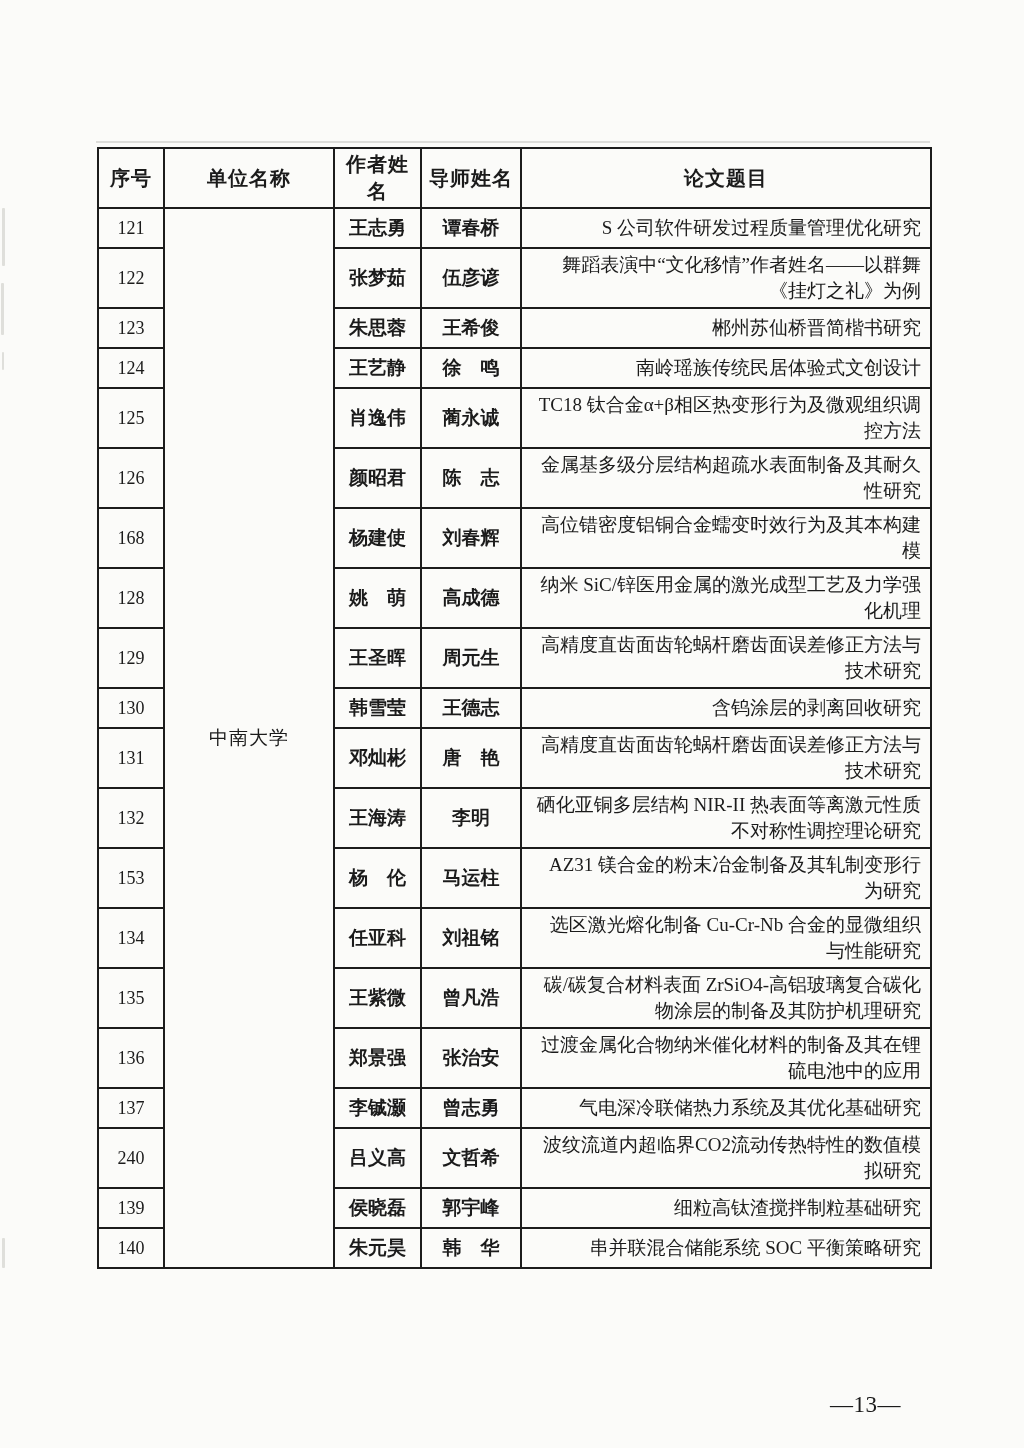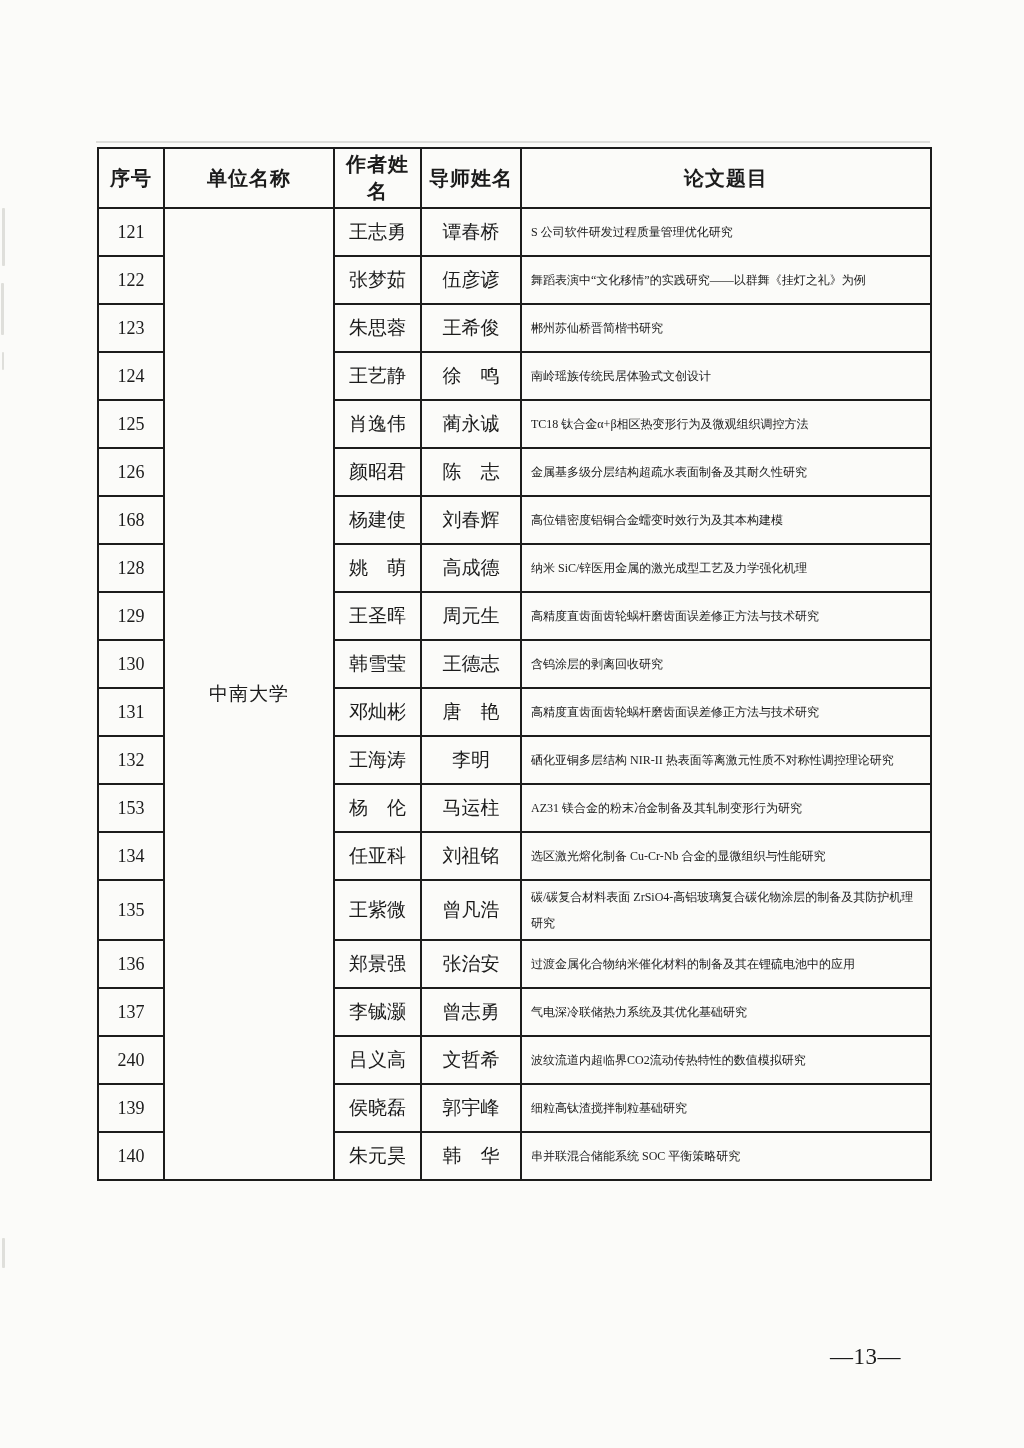--- a/index.html
+++ b/index.html
@@ -45,21 +45,21 @@
   }
   .doc-table th, .doc-table td {
     border: 2px solid #1c1c1c;
     vertical-align: middle;
     background: transparent;
   }
   .doc-table thead tr {
     height: 52px;
   }
   .doc-table tbody tr {
-    height: 48px;
+    height: 40px;
   }
   .doc-table th {
     font-size: 20px;
     font-weight: bold;
     text-align: center;
     padding: 2px 4px;
     letter-spacing: 1px;
   }
   td.c-no {
     text-align: center;
@@ -70,31 +70,32 @@
     text-align: center;
     font-size: 19px;
     letter-spacing: 1px;
     padding: 2px 4px;
   }
   td.c-author, td.c-advisor {
     text-align: center;
     font-size: 19px;
     padding: 2px 4px;
     white-space: pre;
+    font-weight: bold;
   }
   td.c-title {
-    text-align: left;
-    font-size: 12px;
+    text-align: right;
+    font-size: 19px;
     line-height: 26px;
     padding: 3px 9px;
   }
   .page-number {
     position: absolute;
     left: 830px;
-    top: 1344px;
+    top: 1392px;
     font-size: 23px;
     letter-spacing: 0.5px;
     color: #1b1b1b;
   }
 </style>
 </head>
 <body>
 
 <div class="page">
 
@@ -126,21 +127,21 @@
           <td class="c-no">121</td>
           <td class="c-unit" rowspan="20">中南大学</td>
           <td class="c-author">王志勇</td>
           <td class="c-advisor">谭春桥</td>
           <td class="c-title">S 公司软件研发过程质量管理优化研究</td>
         </tr>
         <tr>
           <td class="c-no">122</td>
           <td class="c-author">张梦茹</td>
           <td class="c-advisor">伍彦谚</td>
-          <td class="c-title">舞蹈表演中“文化移情”的实践研究——以群舞《挂灯之礼》为例</td>
+          <td class="c-title">舞蹈表演中“文化移情”作者姓名——以群舞《挂灯之礼》为例</td>
         </tr>
         <tr>
           <td class="c-no">123</td>
           <td class="c-author">朱思蓉</td>
           <td class="c-advisor">王希俊</td>
           <td class="c-title">郴州苏仙桥晋简楷书研究</td>
         </tr>
         <tr>
           <td class="c-no">124</td>
           <td class="c-author">王艺静</td>

